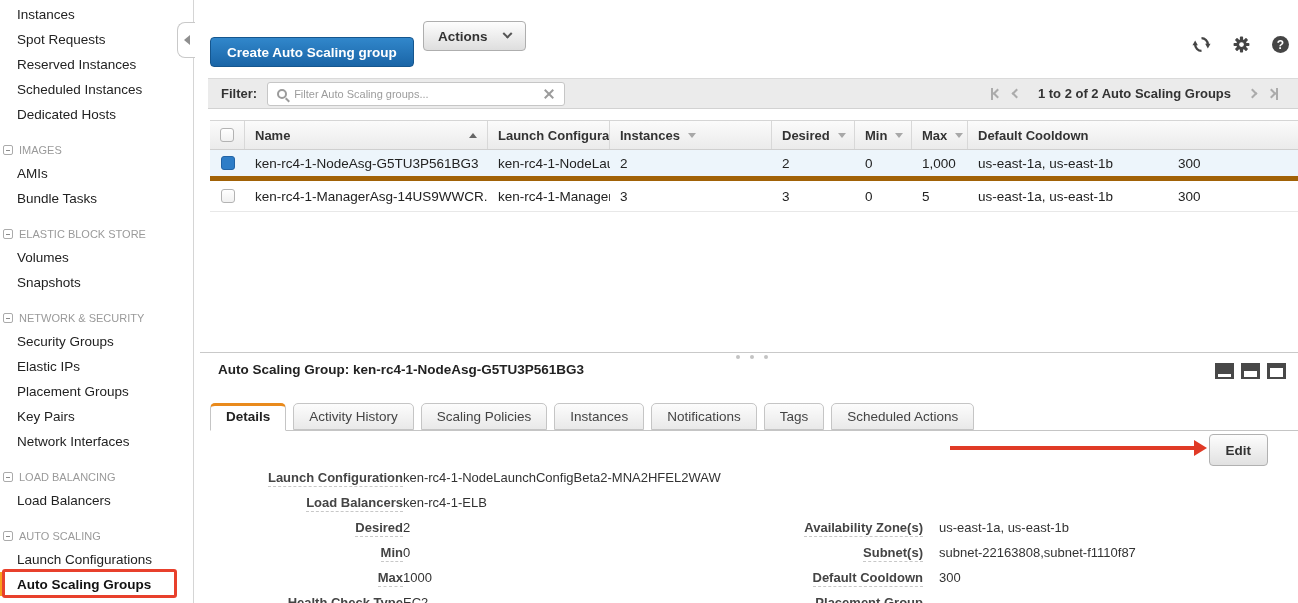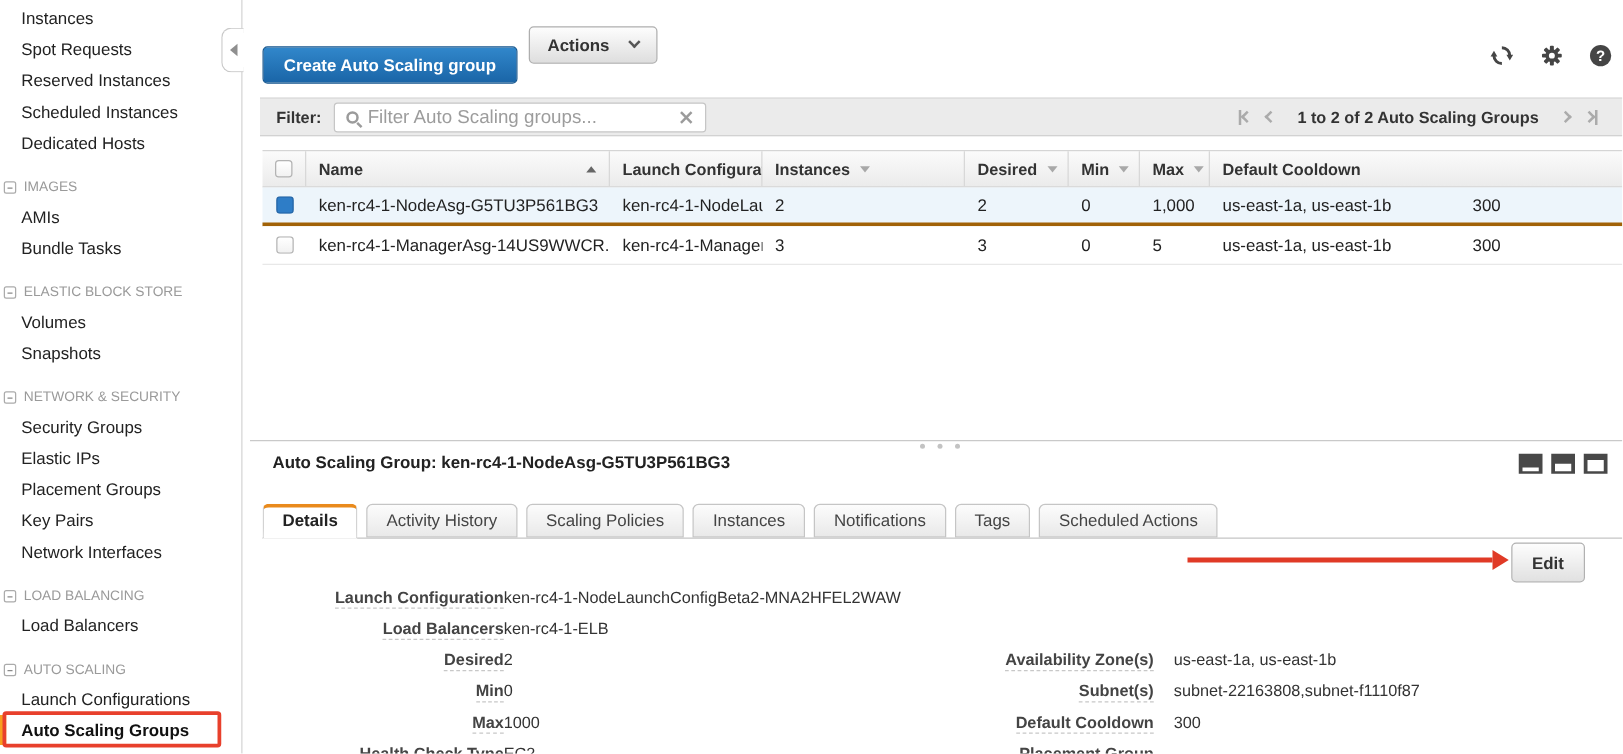--- a/index.html
+++ b/index.html
@@ -28,40 +28,40 @@
   .top-icons { position:absolute; top:35px; left:998px; display:flex; align-items:center; gap:21px; }
   .top-icon { cursor:pointer; display:flex; align-items:center; justify-content:center; }
   .icon-help { width:17px; height:17px; border-radius:50%; background:#454545; color:#fff; font-size:12px; font-weight:bold; display:flex; align-items:center; justify-content:center; }
 
   
   .filter-bar { position:absolute; left:14px; right:0; top:78px; height:31px; background:#ebebeb; border-top:1px solid #dadada; border-bottom:1px solid #d2d2d2; display:flex; align-items:center; }
   .filter-label { margin-left:13px; font-weight:bold; font-size:13px; color:#333; }
   .search-box { margin-left:10px; width:298px; height:24px; background:#fff; border:1px solid #c6c6c6; border-radius:3px; display:flex; align-items:center; padding:0 9px; gap:7px; }
   .mag-icon { width:10px; height:10px; border:2px solid #9b9b9b; border-radius:50%; position:relative; flex:none; }
   .mag-icon::after { content:""; position:absolute; width:5px; height:2px; background:#9b9b9b; transform:rotate(45deg); left:6px; top:8px; }
-  .search-input { border:none; outline:none; flex:1; font-size:15px; color:#a16207; background:transparent; font-family:inherit; }
+  .search-input { border:none; outline:none; flex:1; font-size:11px; color:#a16207; background:transparent; font-family:inherit; }
   .search-input::placeholder { color:#9c9c9c; }
   .clear-icon { position:relative; width:12px; height:12px; cursor:pointer; flex:none; }
   .clear-icon::before, .clear-icon::after { content:""; position:absolute; left:5px; top:0; width:2px; height:12px; background:#9b9b9b; }
   .clear-icon::before { transform:rotate(45deg); }
   .clear-icon::after { transform:rotate(-45deg); }
 
   .pagination { margin-left:auto; margin-right:20px; display:flex; align-items:center; gap:12px; }
   .pg-text { font-weight:bold; font-size:13px; color:#333; margin:0 6px; white-space:nowrap; }
   .pchev { display:inline-block; width:7px; height:7px; border-top:2px solid #ababab; border-right:2px solid #ababab; }
   .pchev.left { transform:rotate(-135deg); }
   .pchev.right { transform:rotate(45deg); }
   .pbar { display:inline-block; width:2px; height:12px; background:#ababab; }
   .pg-btn { display:flex; align-items:center; gap:1px; cursor:pointer; }
 
   
   .grid-header { position:absolute; left:16px; right:0; top:120px; height:30px; background:linear-gradient(#fbfbfb,#ebebeb); border-top:1px solid #d5d5d5; border-bottom:1px solid #cfcfcf; display:flex; }
   .gh-cell { display:flex; align-items:center; padding:0 10px; font-weight:bold; font-size:13px; color:#333; border-right:1px solid #d8d8d8; cursor:pointer; white-space:nowrap; overflow:hidden; flex:none; }
   .grid-row { position:absolute; left:16px; right:0; height:31px; display:flex; align-items:center; border-bottom:1px solid #e8e8e8; font-size:13.5px; color:#222; background:#fff; cursor:pointer; }
-  .grid-row.selected { background:#edf5fb; border-bottom:3px solid #a16207; }
+  .grid-row.selected { background:#edf5fb; border-bottom:5px solid #a16207; }
   .gr-cell { padding:0 10px; white-space:nowrap; overflow:hidden; flex:none; }
   .w-check { width:35px; display:flex; justify-content:center; padding:0; }
   .w-name { width:243px;justify-content:center; }
   .w-lc { width:122px; }
   .w-inst { width:162px; }
   .w-des { width:83px; }
   .w-min { width:57px; }
   .w-max { width:56px; }
   .w-az { width:200px; }
   .w-cd { flex:1 1 auto; border-right:none; }

